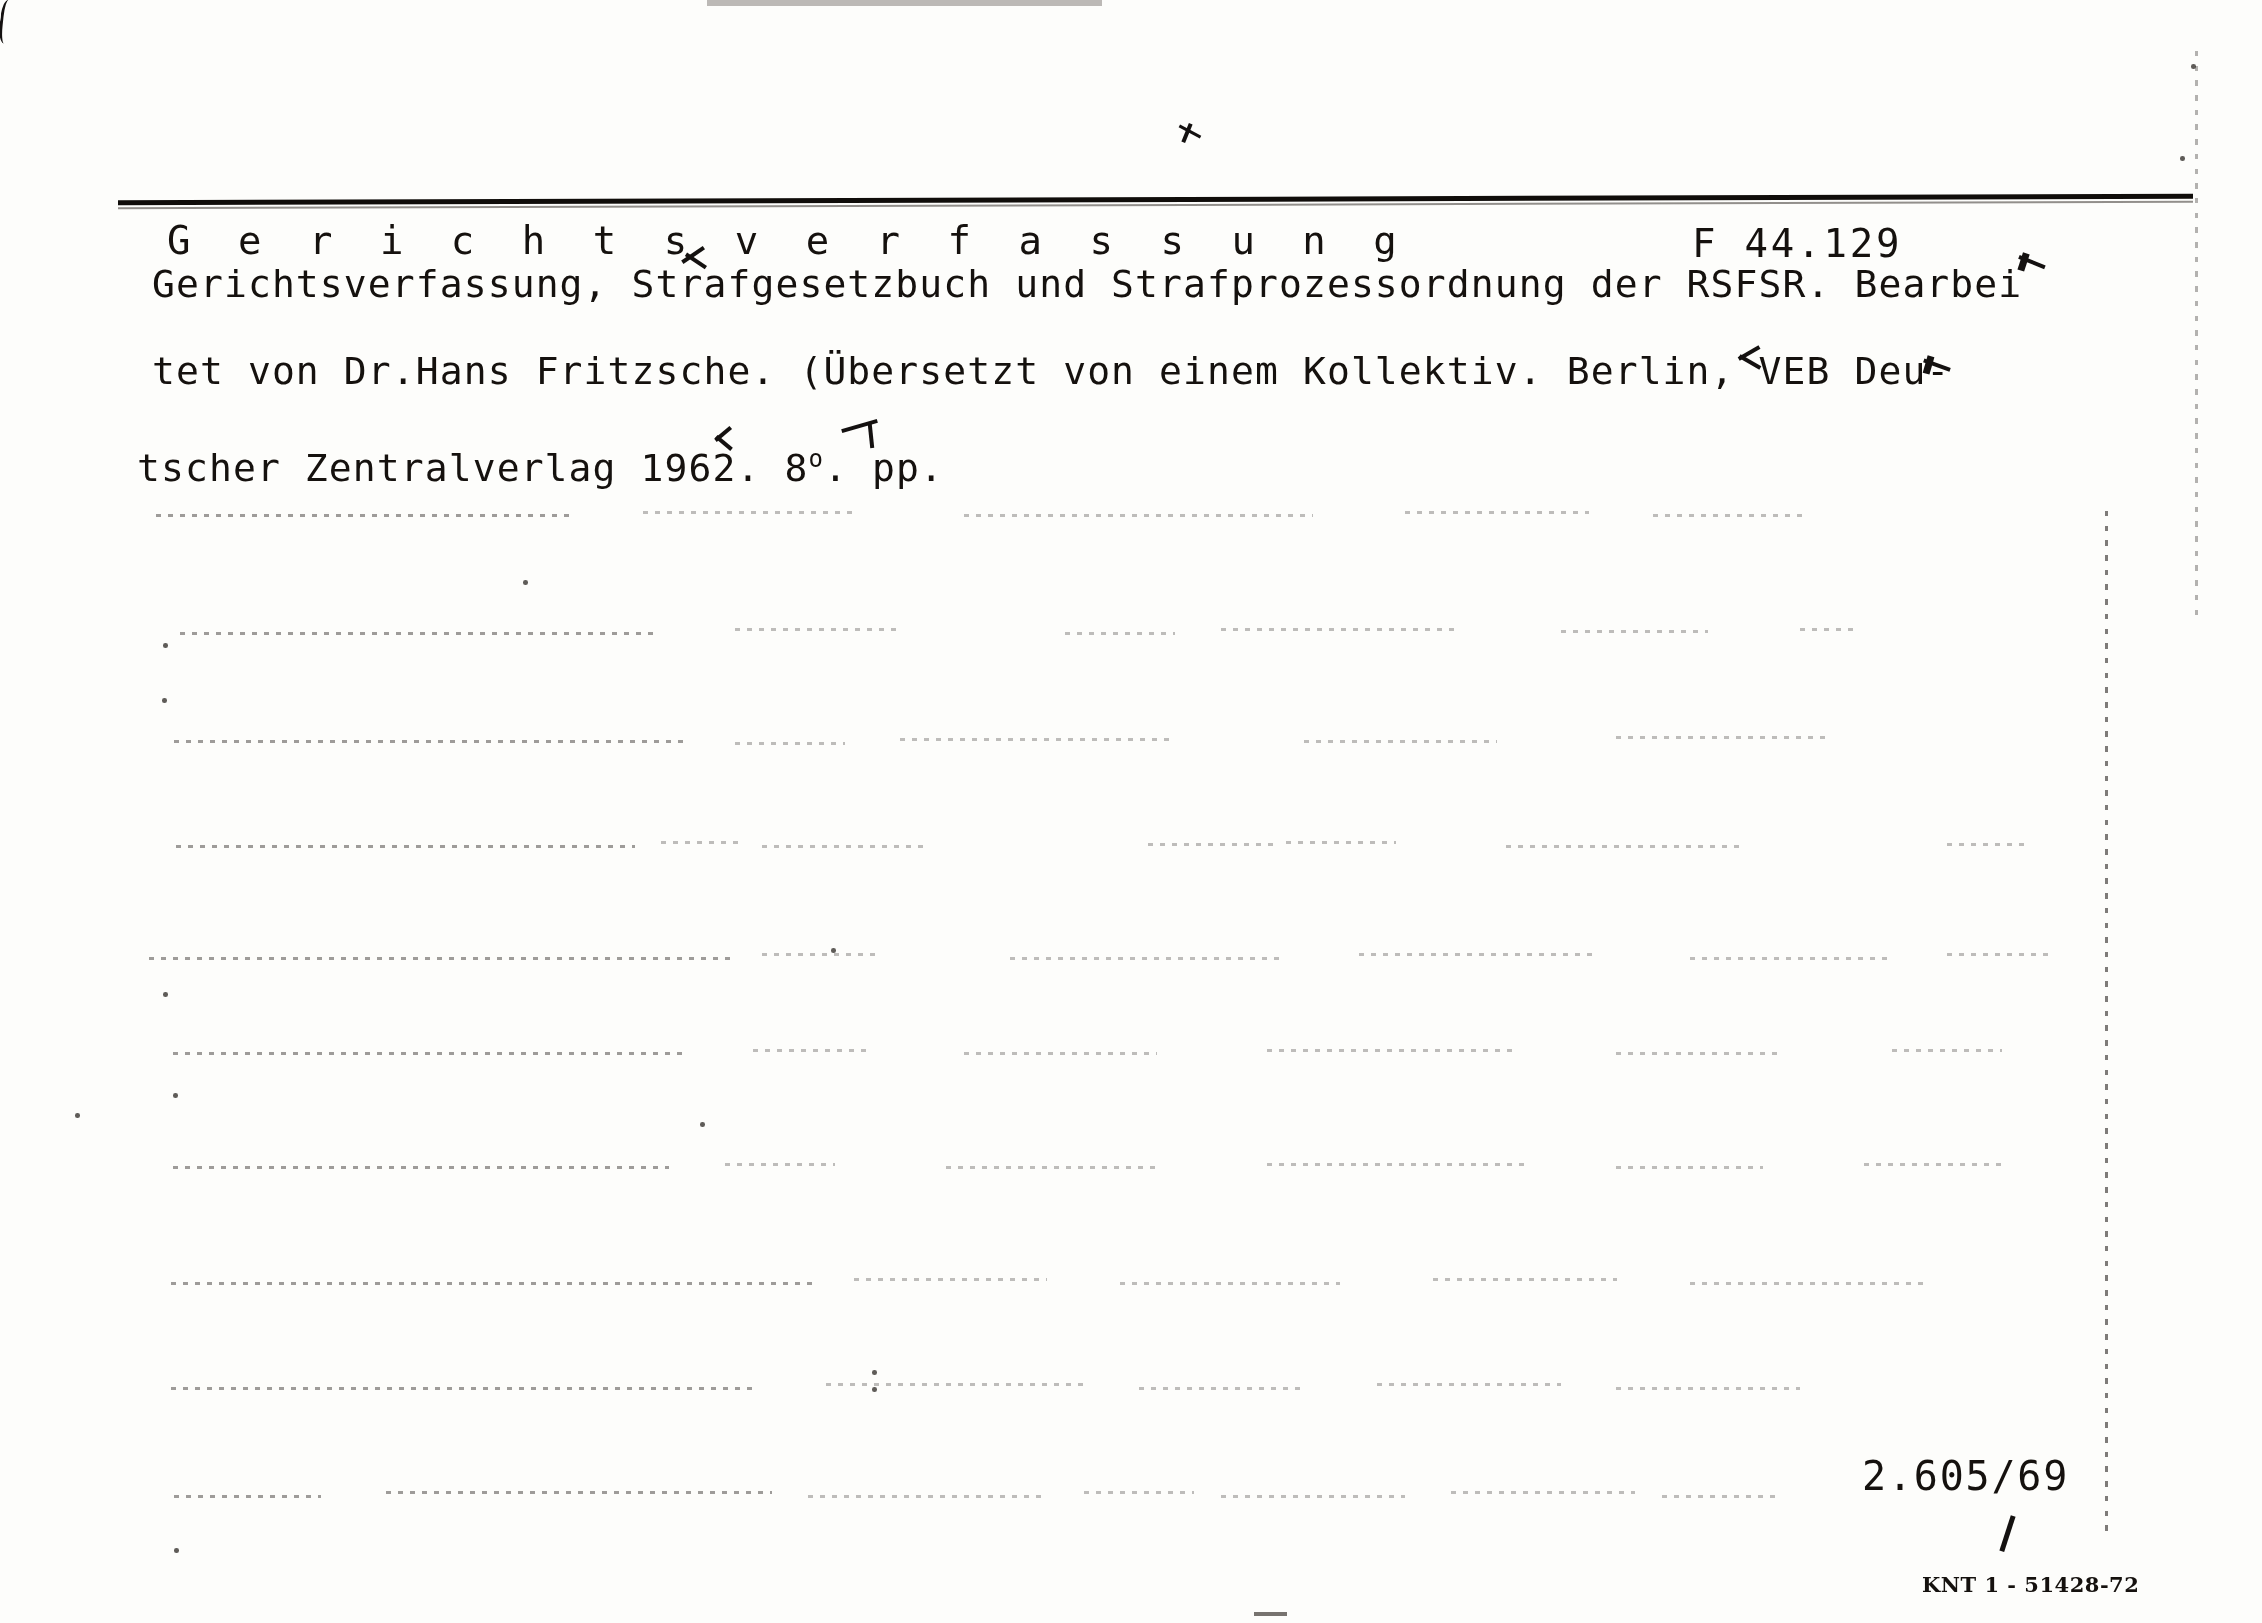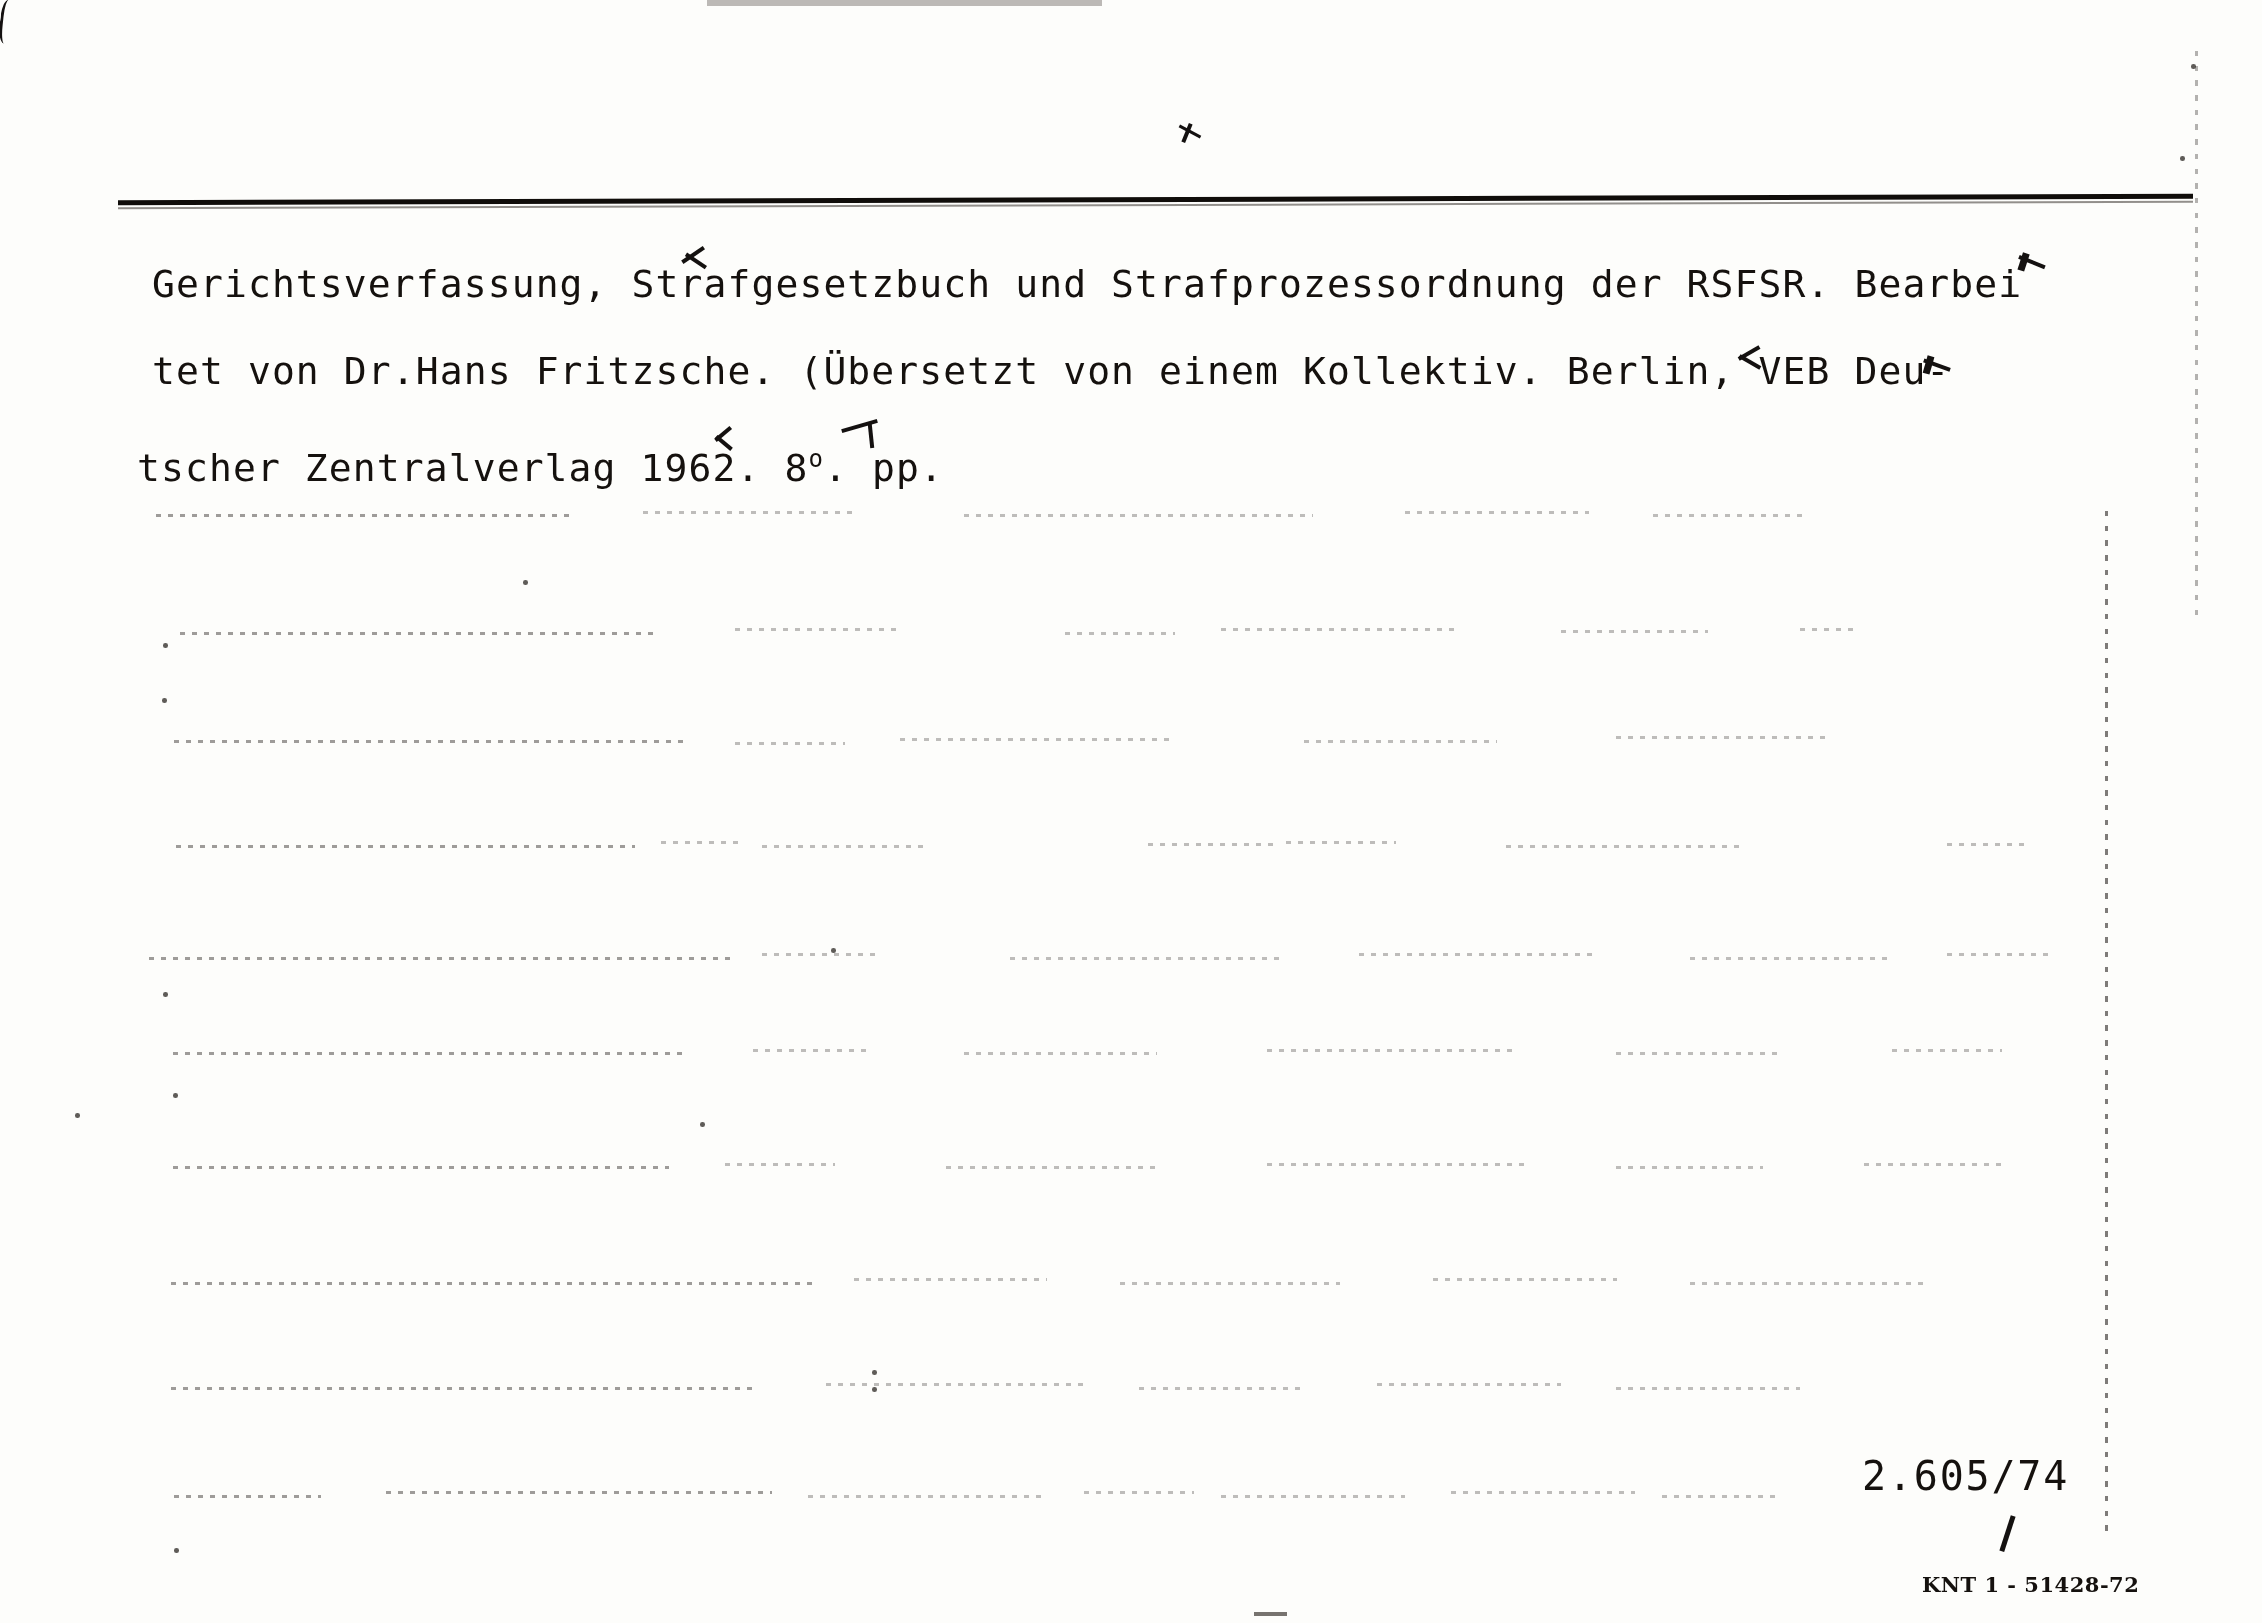--- a/index.html
+++ b/index.html
@@ -196,20 +196,24 @@
   }
 </style>
 </head>
 <body>
 
 <div class="card">
 
   <div class="top-smudge"></div>
   <div class="edge-left"></div>
 
+  <div class="header">
+    <div class="header-title">G e r i c h t s v e r f a s s u n g</div>
+    <div class="header-ref">F  44.129</div>
+  </div>
   <div class="tick-1"></div>
   <div class="tick-1b"></div>
   <div class="header-rule"></div>
   <div class="header-rule-thin"></div>
 
   <div class="body-line line1">Gerichtsverfassung, Strafgesetzbuch und Strafprozessordnung der RSFSR. Bearbei</div>
   <div class="body-line line2">tet von Dr.Hans Fritzsche. (Übersetzt von einem Kollektiv. Berlin, VEB Deu-</div>
   <div class="body-line line3">
     <span>tscher Zentralverlag 1962. 8</span><span class="sup">o</span><span>. pp.</span>
   </div>
@@ -307,19 +311,19 @@
   <div class="rule faintest" style="left:1221px; top:1495px; width:184px;"></div>
   <div class="rule faintest" style="left:1451px; top:1491px; width:184px;"></div>
   <div class="rule faintest" style="left:1662px; top:1495px; width:119px;"></div>
   <div class="dot" style="left:174px; top:1548px;"></div>
 
   <div class="vrule" style="left:2105px; top:511px;  height:1029px;"></div>
   <div class="vrule" style="left:2195px; top:51px;   height:569px; opacity:.35;"></div>
   <div class="dot" style="left:2191px; top:64px;"></div>
   <div class="dot" style="left:2180px; top:156px;"></div>
 
-  <div class="stamp-number">2.605/74</div>
+  <div class="stamp-number">2.605/69</div>
   <div class="stamp-slash"></div>
   <div class="stamp-code">KNT 1 - 51428-72</div>
   <div class="bottom-smudge"></div>
 
 </div>
 
 
 </body></html>

